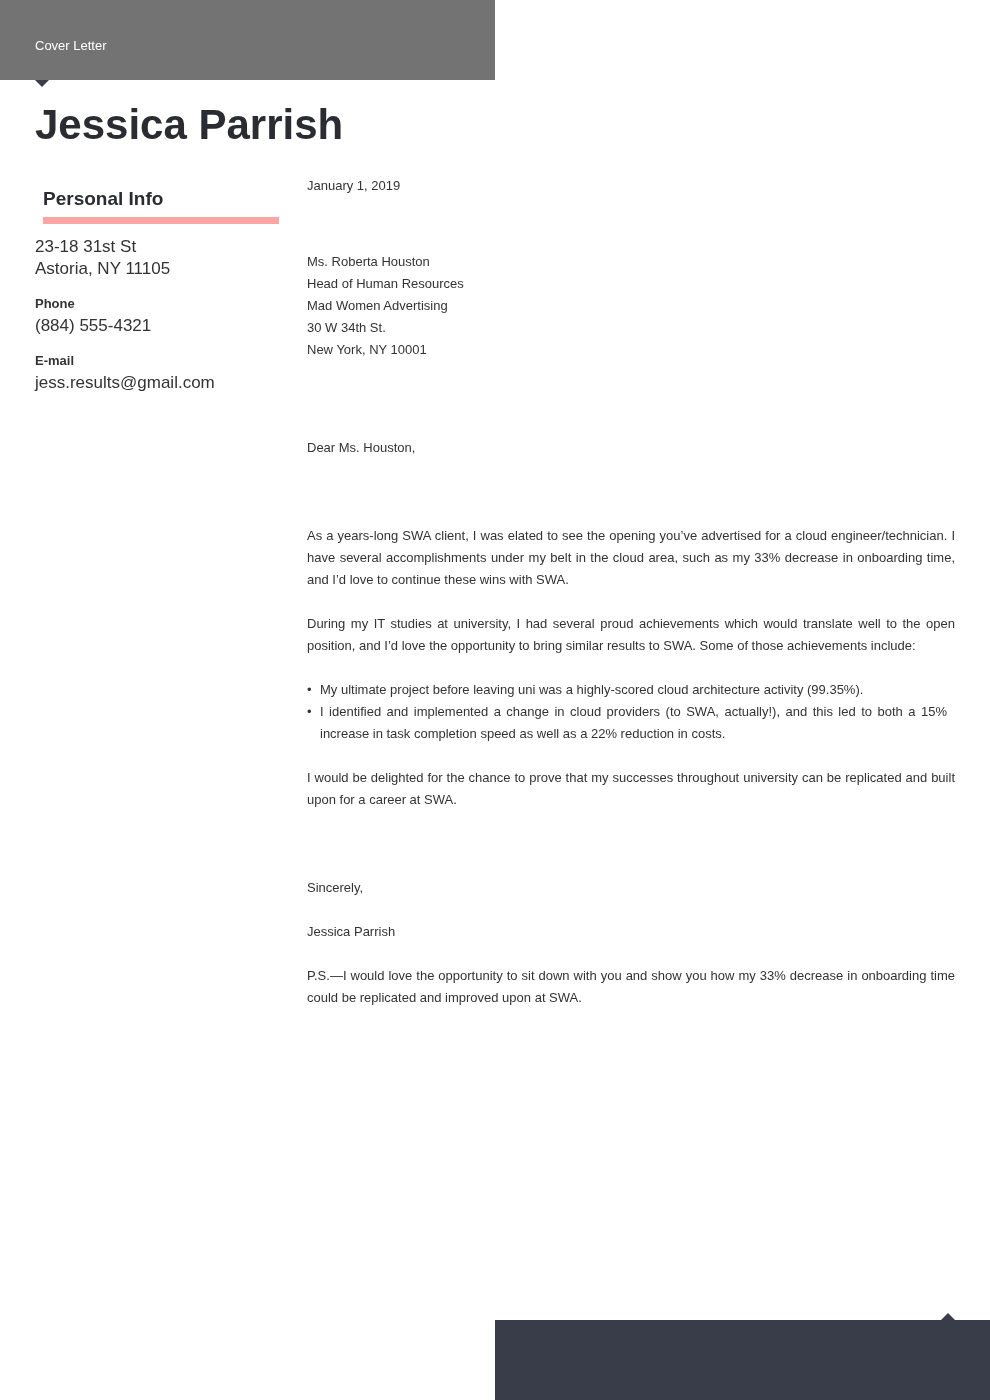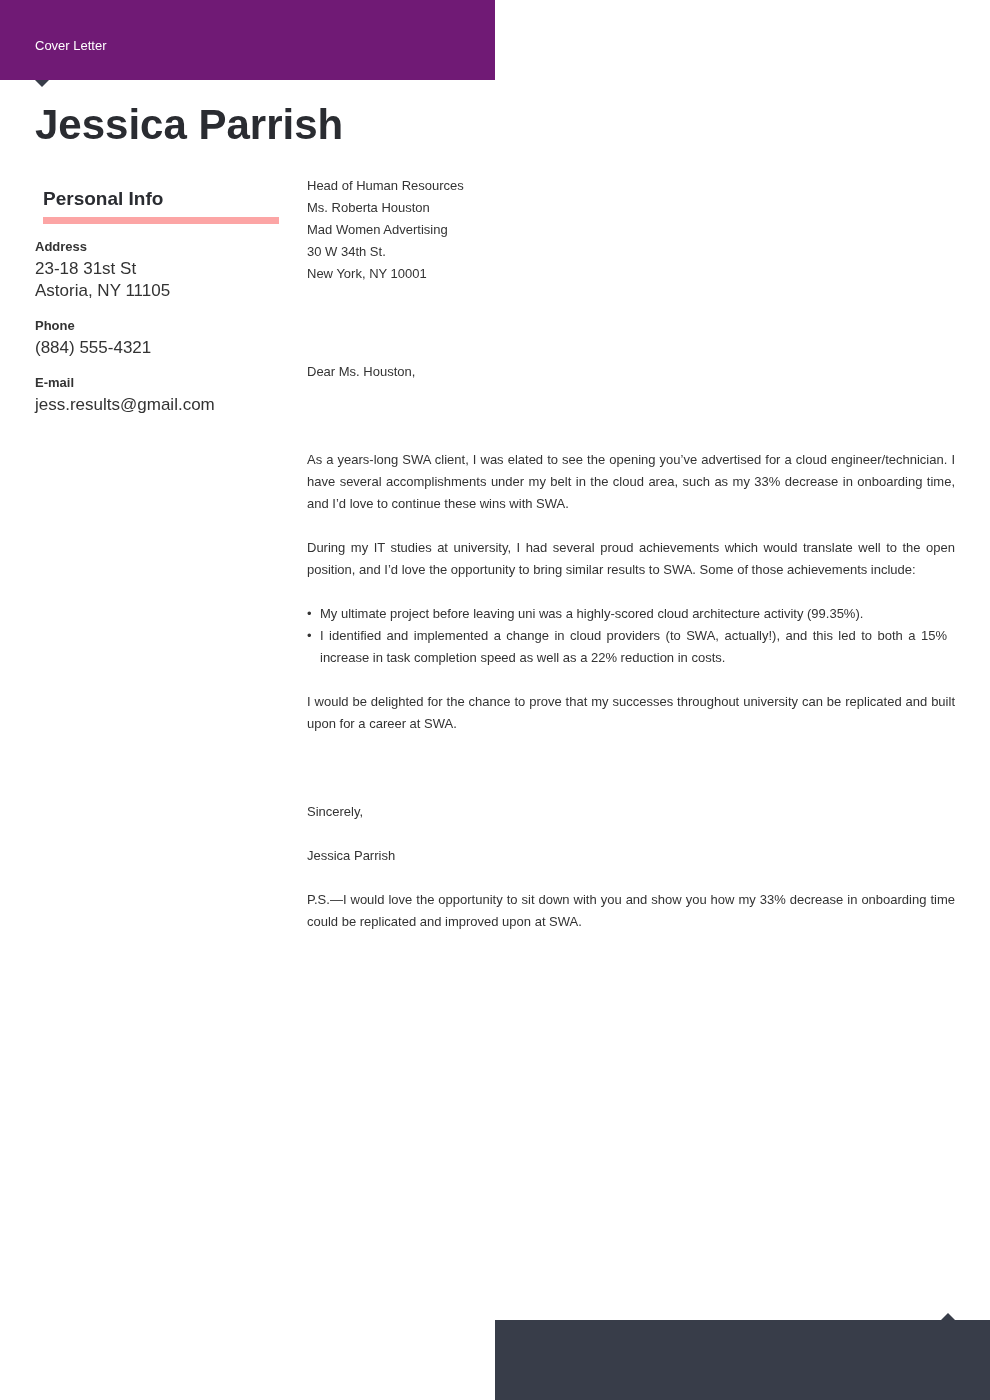--- a/index.html
+++ b/index.html
@@ -1,17 +1,17 @@
 <!DOCTYPE html>
 <html><head>
 <meta charset="utf-8">
 <style>
   html, body { margin:0; padding:0; }
   body { width:990px; height:1400px; position:relative; background:#ffffff; font-family:"Liberation Sans", sans-serif; color:#333333; overflow:hidden; }
-  .top-bar { position:absolute; left:0; top:0; width:495px; height:80px; background:#701a75; }
+  .top-bar { position:absolute; left:0; top:0; width:495px; height:80px; background:#737373; }
   .top-bar .label { position:absolute; left:35px; top:38px; font-size:13px; color:#ffffff; }
   .top-notch { position:absolute; left:35px; top:80px; width:0; height:0; border-left:7px solid transparent; border-right:7px solid transparent; border-top:7px solid #383d49; }
   .name { position:absolute; left:35px; top:100px; margin:0; font-size:42px; font-weight:bold; color:#2a2c31; line-height:50px; }
   .sidebar { position:absolute; left:35px; top:178px; width:252px; }
   .sidebar h2 { margin:8px; font-size:19px; font-weight:bold; color:#2a2c31; padding-bottom:6px; border-bottom:7px solid #fca5a5; line-height:25px; }
   .sb-label { font-size:13px; font-weight:bold; color:#333; line-height:22px; }
   .sb-value { font-size:17px; color:#333; line-height:22px; }
   .sb-group { margin-top:13px; }
   .sb-group.first { margin-top:12px; }
   .letter { position:absolute; left:307px; top:175px; width:648px; font-size:13px; line-height:22px; color:#333; }
@@ -34,38 +34,38 @@
 <div class="top-bar">
   <span class="label">Cover Letter</span>
 </div>
 <div class="top-notch"></div>
 
 <h1 class="name">Jessica Parrish</h1>
 
 <div class="sidebar">
   <h2>Personal Info</h2>
   <div class="sb-group first">
-    <div class="sb-label">Address</div>
     <div class="sb-value">23-18 31st St</div>
     <div class="sb-value">Astoria, NY 11105</div>
   </div>
   <div class="sb-group">
     <div class="sb-label">Phone</div>
     <div class="sb-value">(884) 555-4321</div>
   </div>
   <div class="sb-group">
     <div class="sb-label">E-mail</div>
     <div class="sb-value">jess.results@gmail.com</div>
   </div>
 </div>
 
 <div class="letter">
+  <p class="date">January 1, 2019</p>
   <div class="recipient">
+    <p>Ms. Roberta Houston</p>
     <p>Head of Human Resources</p>
-    <p>Ms. Roberta Houston</p>
     <p>Mad Women Advertising</p>
     <p>30 W 34th St.</p>
     <p>New York, NY 10001</p>
   </div>
   <p class="salutation">Dear Ms. Houston,</p>
   <p class="para">As a years-long SWA client, I was elated to see the opening you’ve advertised for a cloud engineer/technician. I have several accomplishments under my belt in the cloud area, such as my 33% decrease in onboarding time, and I’d love to continue these wins with SWA.</p>
   <p class="para">During my IT studies at university, I had several proud achievements which would translate well to the open position, and I’d love the opportunity to bring similar results to SWA. Some of those achievements include:</p>
   <ul class="bullets">
     <li>My ultimate project before leaving uni was a highly-scored cloud architecture activity (99.35%).</li>
     <li>I identified and implemented a change in cloud providers (to SWA, actually!), and this led to both a 15% increase in task completion speed as well as a 22% reduction in costs.</li>

